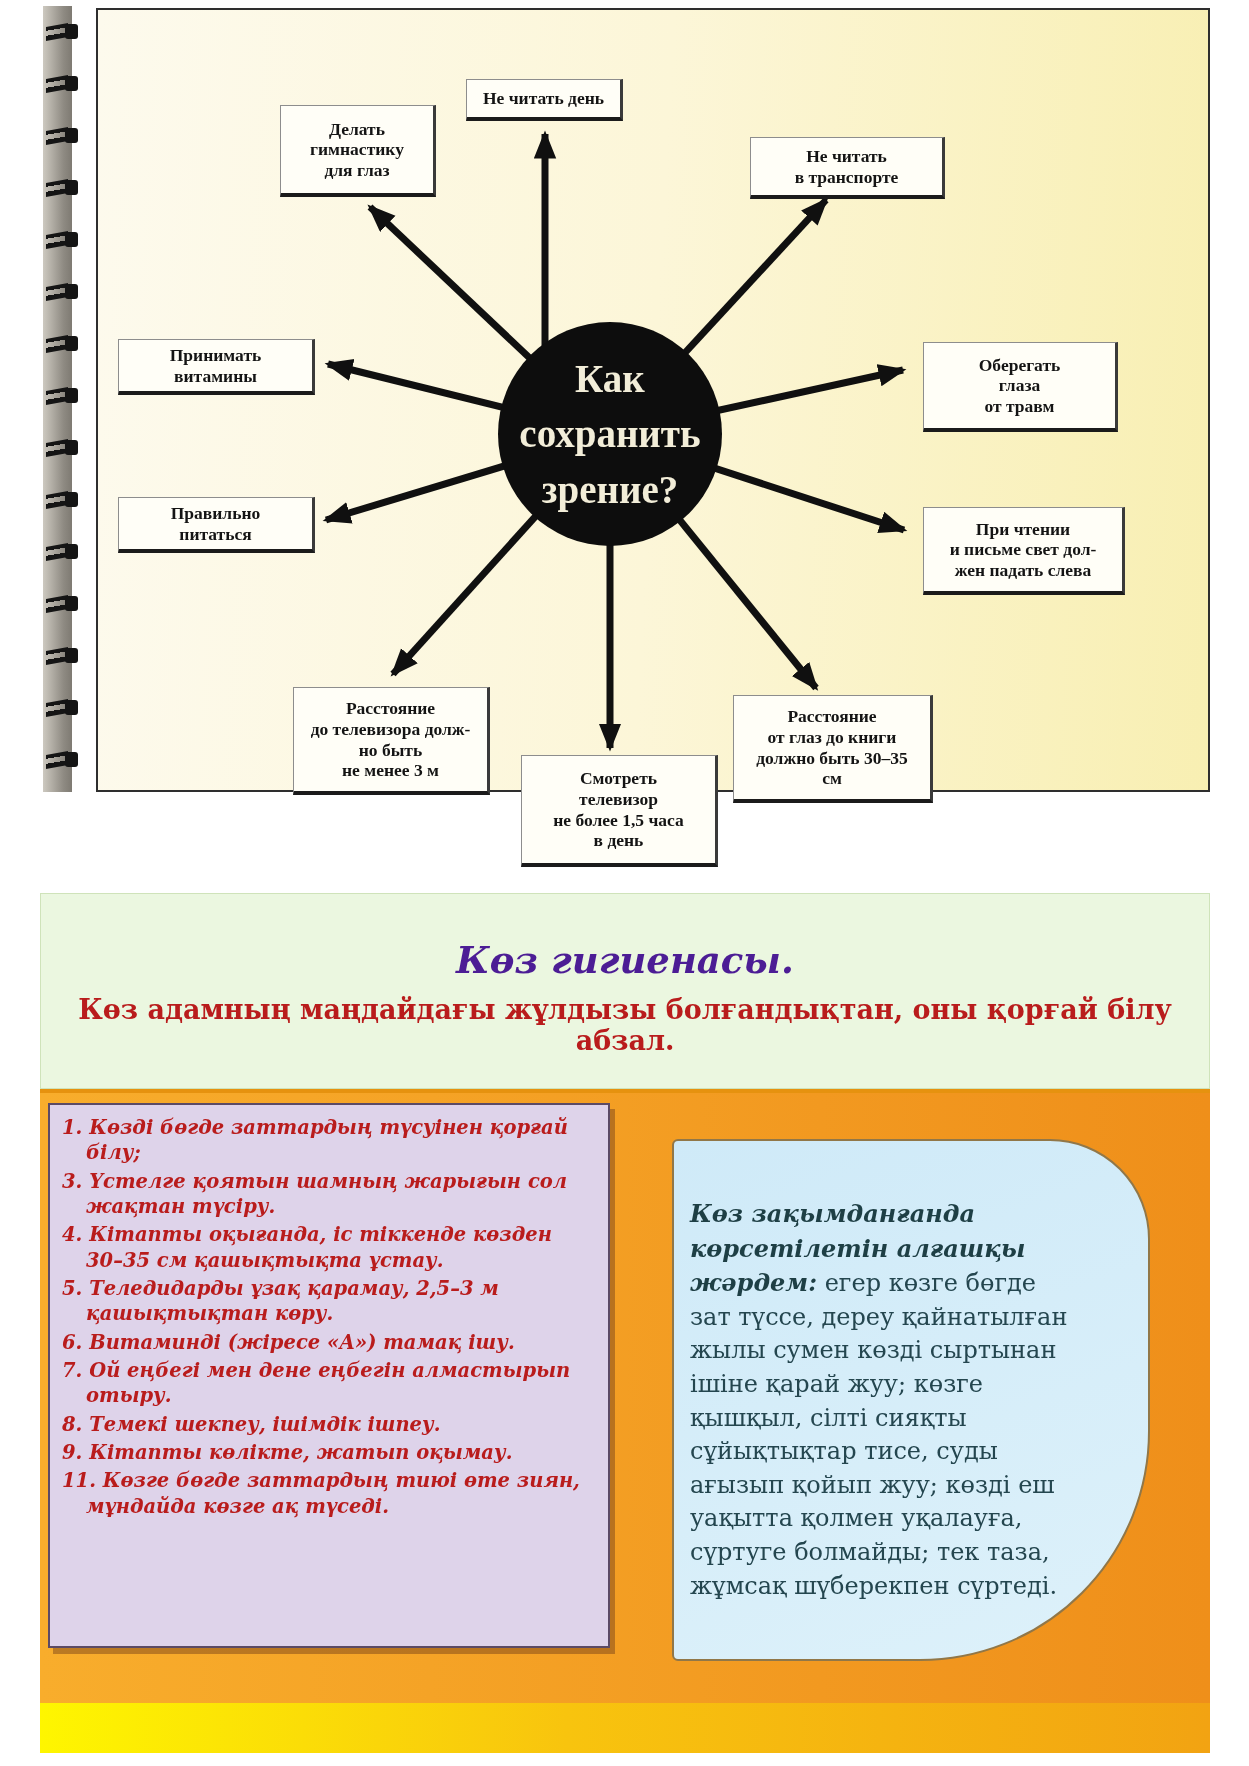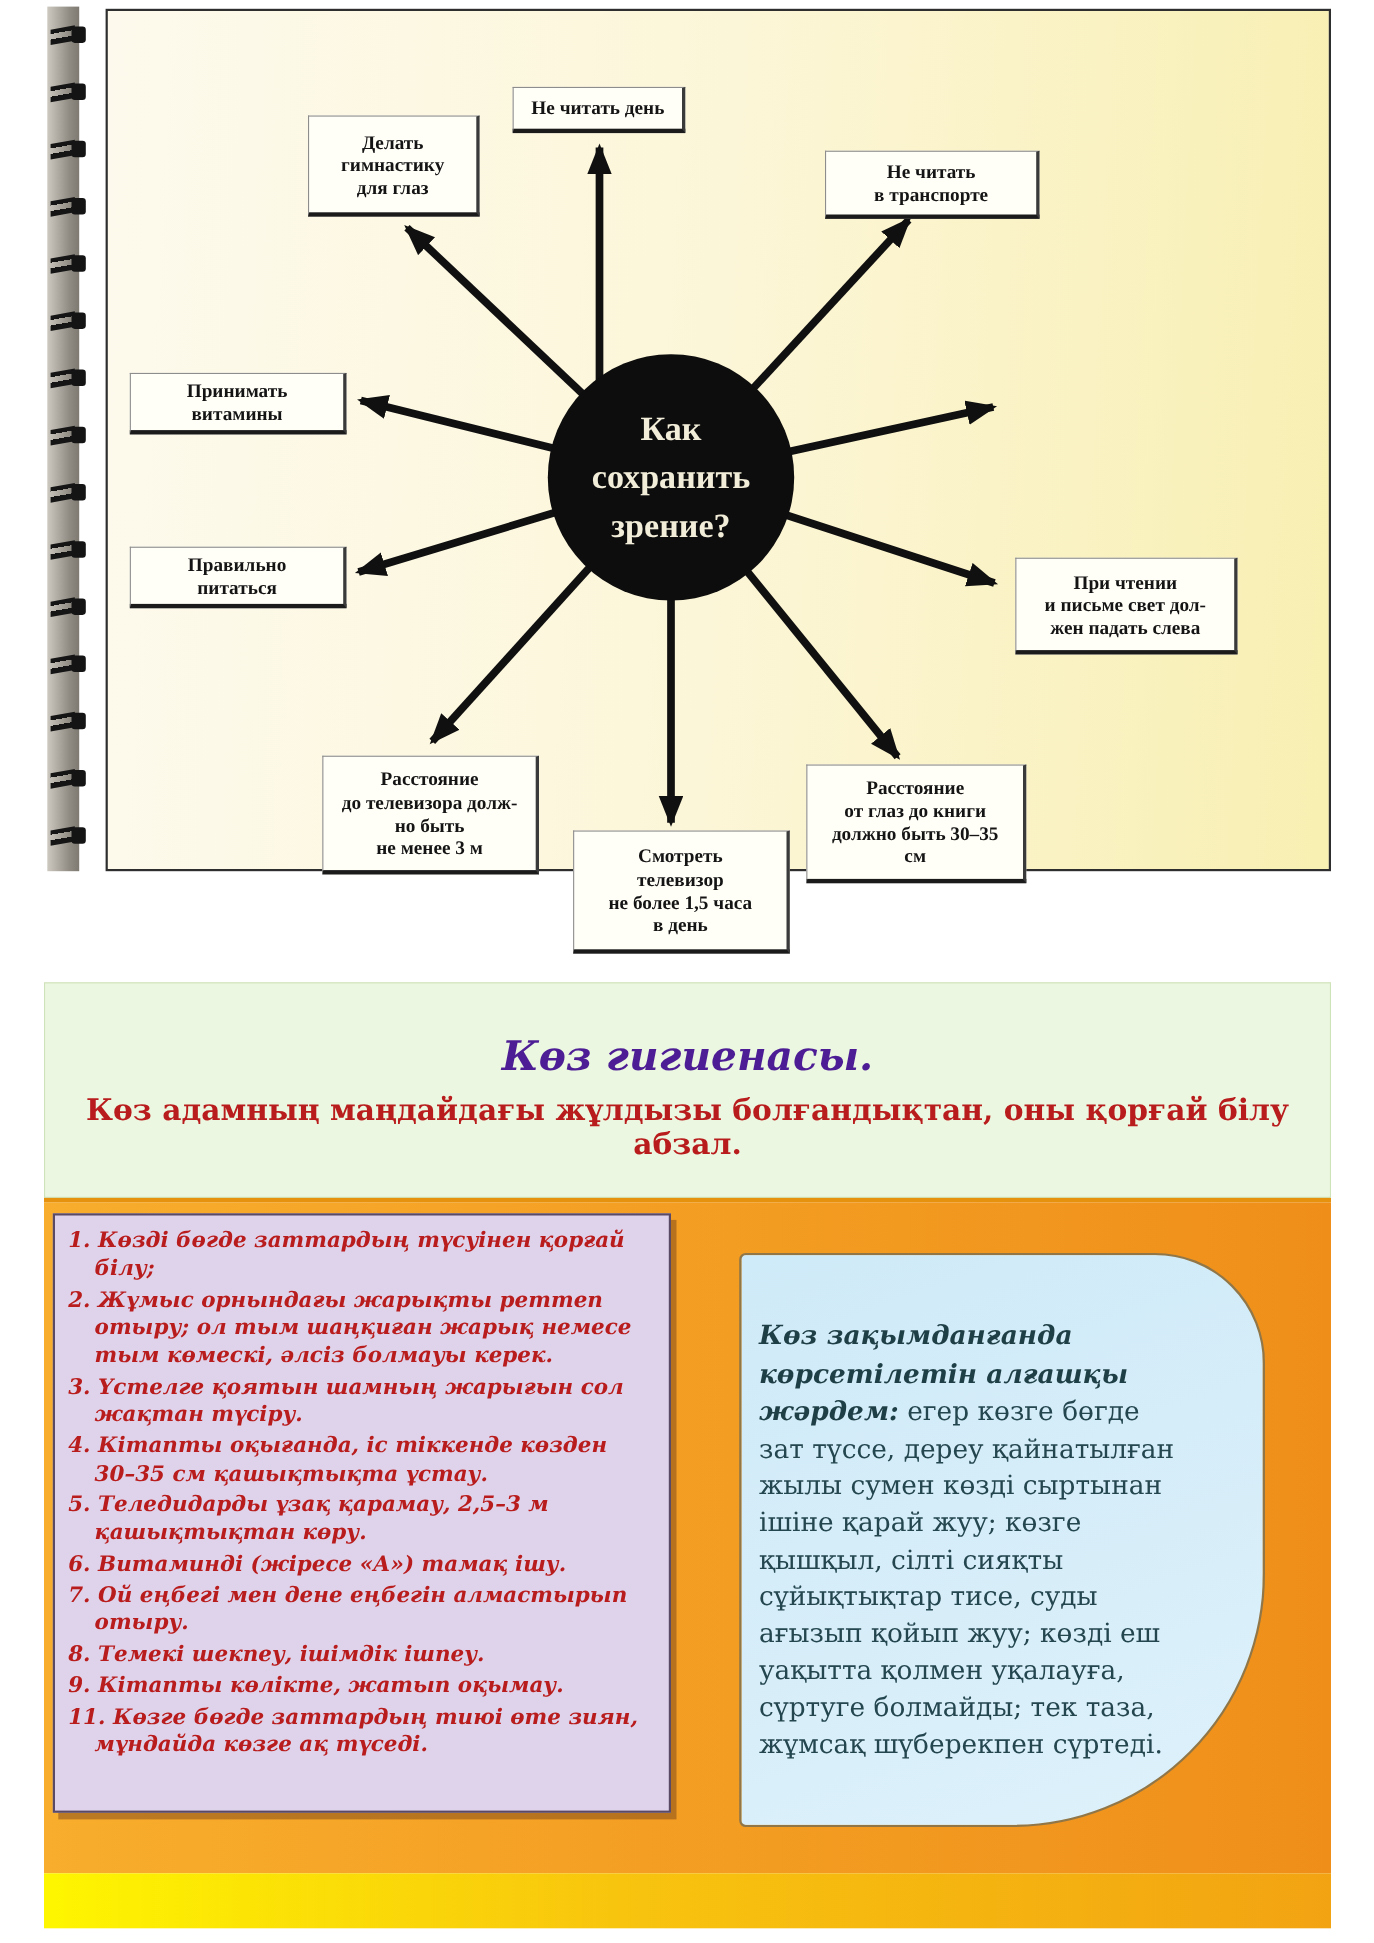--- a/index.html
+++ b/index.html
@@ -18,21 +18,21 @@
 
   .page { position:absolute; left:96px; top:8px; width:1114px; height:784px;
           border:2px solid #2e2e2e; box-sizing:border-box;
           background:linear-gradient(93deg,#fdfaed 0%,#fcf6d8 50%,#f8efb2 100%);
           font-family:"Liberation Serif","DejaVu Serif",serif; }
   .page svg { position:absolute; left:0; top:0; }
 
   .center-node { position:absolute; left:400px; top:312px; width:224px; height:224px;
                  background:#0d0d0d; border-radius:50%;
                  display:flex; align-items:center; justify-content:center;
-                 text-align:center; color:#f2edd8; font-weight:bold; font-size:31px;
+                 text-align:center; color:#f2edd8; font-weight:bold; font-size:39px;
                  line-height:1.42; white-space:pre-line; }
   .node { position:absolute; background:#fffef7; box-sizing:border-box;
           border:1px solid #8d8d8d; border-right:3px solid #3a3a3a; border-bottom:4px solid #1b1b1b;
           display:flex; align-items:center; justify-content:center;
           text-align:center; color:#141414; font-weight:bold; font-size:17.5px;
           line-height:1.18; white-space:pre-line; padding:5px 8px; }
 
   
   .slide { position:absolute; left:40px; top:893px; width:1170px; height:860px; }
   .slide-header { position:absolute; left:0; top:0; width:100%; height:196px;
@@ -114,20 +114,23 @@
 зрение?</div>
 
     <div class="node" style="left:182px;top:95px;width:156px;min-height:92px">Делать
 гимнастику
 для глаз</div>
     <div class="node" style="left:368px;top:69px;width:157px;min-height:42px">Не читать день</div>
     <div class="node" style="left:652px;top:127px;width:195px;min-height:62px">Не читать
 в транспорте</div>
     <div class="node" style="left:20px;top:329px;width:197px;min-height:56px">Принимать
 витамины</div>
+    <div class="node" style="left:825px;top:332px;width:195px;min-height:90px">Оберегать
+глаза
+от травм</div>
     <div class="node" style="left:20px;top:487px;width:197px;min-height:56px">Правильно
 питаться</div>
     <div class="node" style="left:825px;top:497px;width:202px;min-height:88px">При чтении
 и письме свет дол-
 жен падать слева</div>
     <div class="node" style="left:195px;top:677px;width:197px;min-height:108px">Расстояние
 до телевизора долж-
 но быть
 не менее 3 м</div>
     <div class="node" style="left:423px;top:745px;width:197px;min-height:112px">Смотреть
@@ -144,23 +147,20 @@
     <div class="slide-header">
       <div class="slide-title">Көз гигиенасы.</div>
       <div class="slide-subtitle">Көз адамның маңдайдағы жұлдызы болғандықтан, оны қорғай білу абзал.</div>
     </div>
 
     <div class="slide-body">
       <div class="rules-panel">
         <ol>
           <li class="rule">1. Көзді бөгде заттардың түсуінен қорғай
 білу;</li>
-          <li class="rule">2. Жұмыс орнындағы жарықты реттеп
-отыру; ол тым шаңқиған жарық немесе
-тым көмескі, әлсіз болмауы керек.</li>
           <li class="rule">3. Үстелге қоятын шамның жарығын сол
 жақтан түсіру.</li>
           <li class="rule">4. Кітапты оқығанда, іс тіккенде көзден
 30–35 см қашықтықта ұстау.</li>
           <li class="rule">5. Теледидарды ұзақ қарамау, 2,5–3 м
 қашықтықтан көру.</li>
           <li class="rule">6. Витаминді (жіресе «А») тамақ ішу.</li>
           <li class="rule">7. Ой еңбегі мен дене еңбегін алмастырып
 отыру.</li>
           <li class="rule">8. Темекі шекпеу, ішімдік ішпеу.</li>

